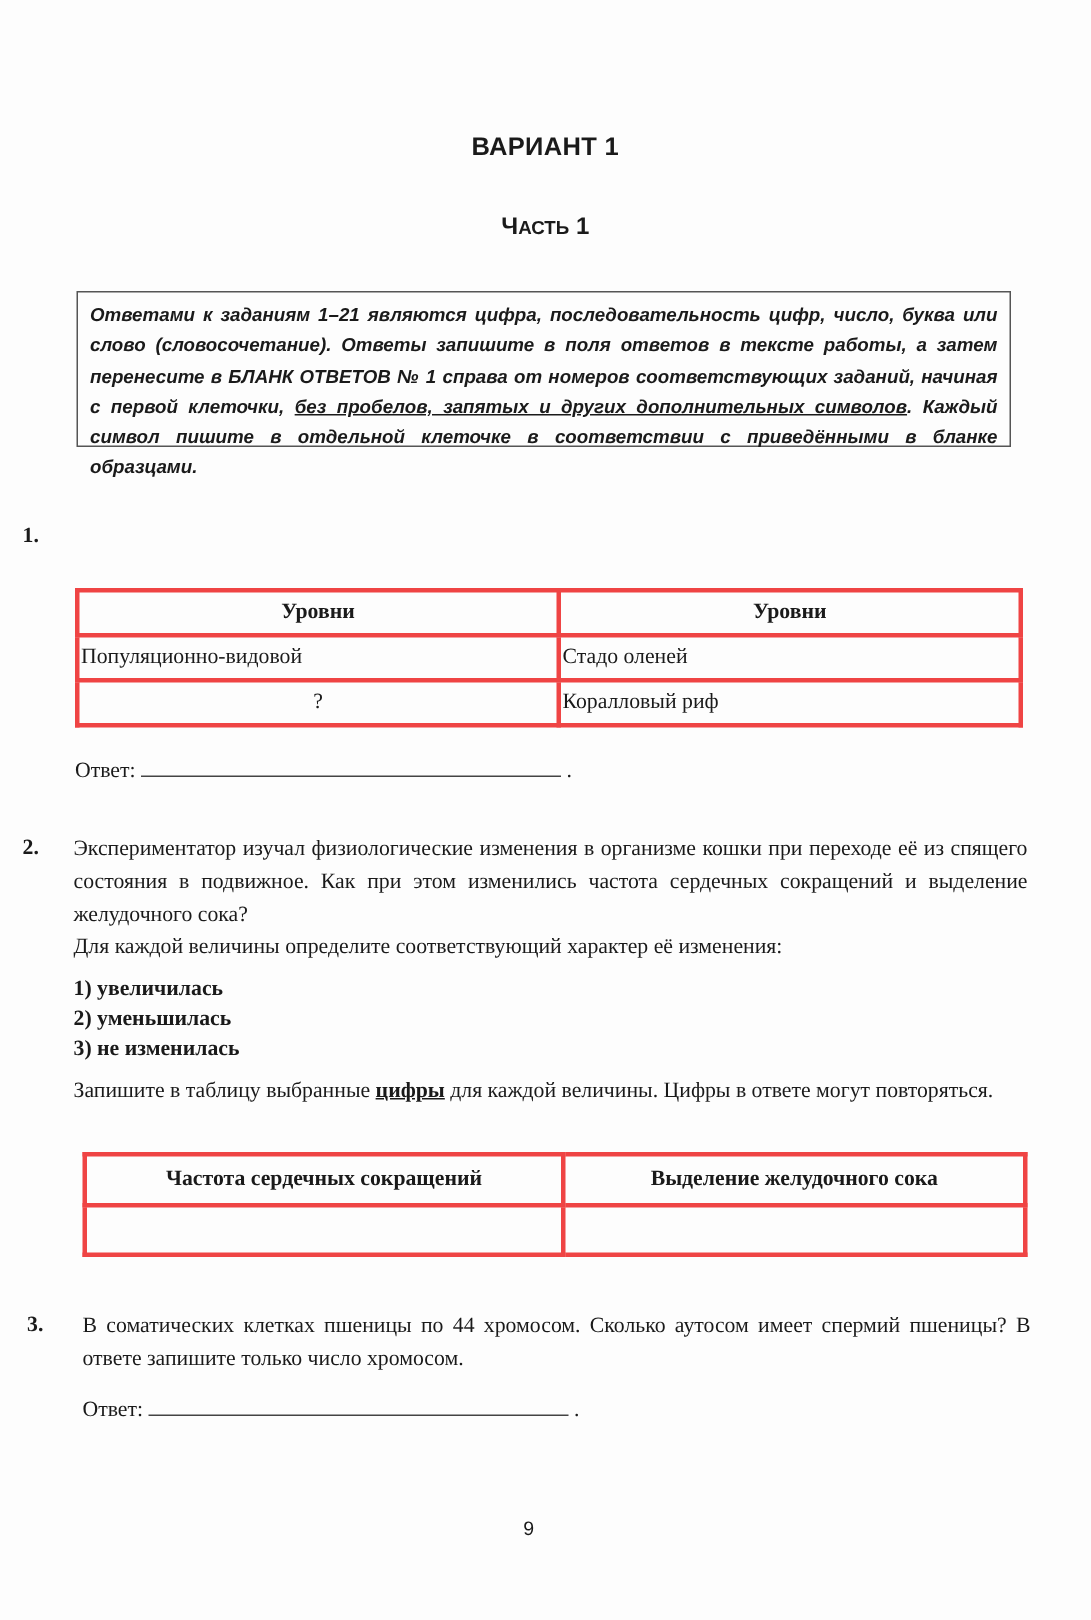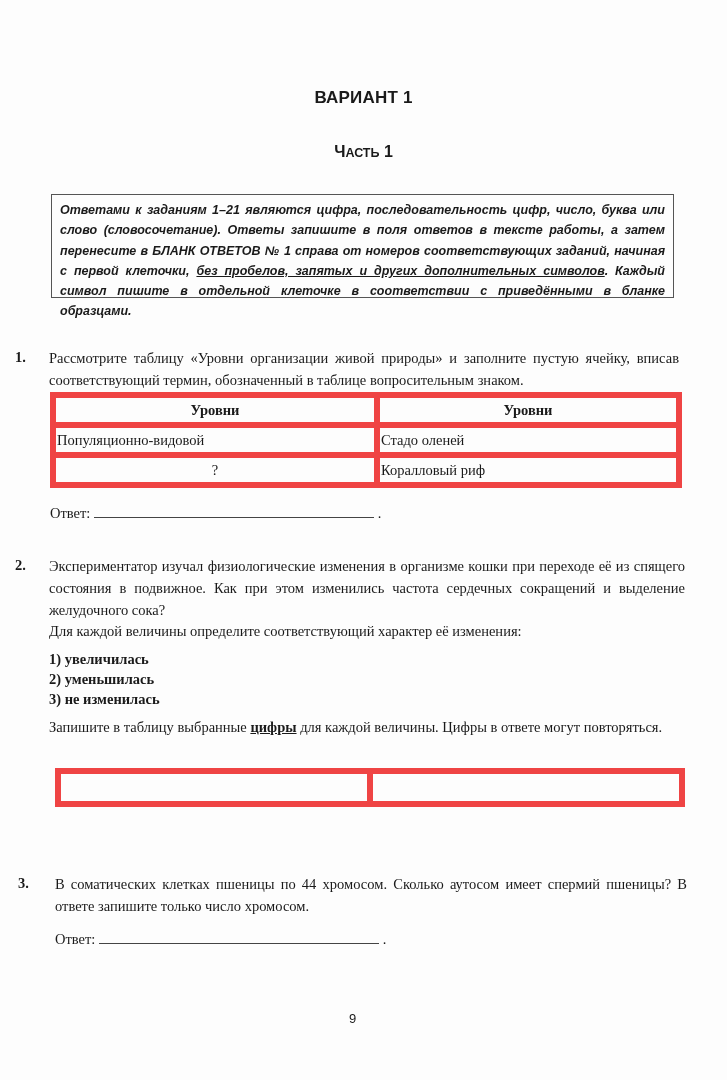--- a/index.html
+++ b/index.html
@@ -9,37 +9,36 @@
   .title { font-family: "Liberation Sans", sans-serif; font-weight: bold; font-size: 17px; left: 0; width: 727px; text-align: center; top: 88px; letter-spacing: 0.2px; }
   .part { font-family: "Liberation Sans", sans-serif; font-weight: bold; font-size: 16px; left: 0; width: 727px; text-align: center; top: 143px; }
   .part .sc { font-size: 12.5px; }
   .notice { left: 51px; top: 186px; width: 623px; height: 104px; border: 1.5px solid #555; padding: 5px 8px 0 8px; box-sizing: border-box;
     font-family: "Liberation Sans", sans-serif; font-weight: bold; font-style: italic; font-size: 12.5px; line-height: 20.3px; text-align: justify; margin-top: 8px; }
   .notice u { text-decoration: underline; }
   .serif { font-family: "Liberation Serif", serif; font-size: 14.5px; }
   .qnum { font-family: "Liberation Serif", serif; font-weight: bold; font-size: 14.5px; }
   .para { text-align: justify; line-height: 22px; }
   table.t { border-collapse: collapse; position: absolute; font-family: "Liberation Serif", serif; font-size: 14.5px; }
-  table.t td, table.t th { border: 6px solid #ef4444; padding: 0 1px; }
+  table.t td, table.t th { border: 3px solid #ef4444; padding: 0 1px; }
   table.t th { font-weight: bold; text-align: center; }
   .answer-line { display: inline-block; border-bottom: 1px solid #444; vertical-align: baseline; height: 14px; }
   .opts div { line-height: 20px; font-weight: bold; }
 </style>
 </head>
 <body>
 
 <div class="page">
 
   <div class="abs title">ВАРИАНТ 1</div>
   <div class="abs part"><span>Ч</span><span class="sc">АСТЬ</span><span> 1</span></div>
 
   <div class="abs notice"><span>Ответами к заданиям 1–21 являются цифра, последовательность цифр, число, буква или слово (словосочетание). Ответы запишите в поля ответов в тексте работы, а затем перенесите в </span><span>БЛАНК ОТВЕТОВ № 1</span><span> справа от номеров соответствующих заданий, начиная с первой клеточки, </span><u>без пробелов, запятых и других дополнительных символов</u><span>. Каждый символ пишите в отдельной клеточке в соответствии с приведёнными в бланке образцами.</span></div>
 
   <div class="abs qnum" style="left:15px; top:349px;">1.</div>
-  <div class="abs serif para" style="left:49px; top:347px; width:630px;">Рассмотрите таблицу «Уровни организации живой природы» и заполните пустую ячейку, вписав соответствующий термин, обозначенный в таблице вопросительным знаком.</div>
 
   <table class="t" style="left:50px; top:392px; width:632px;">
     <tbody>
         <tr style="height:30px;">
       <th style="width:316px;">Уровни</th>
       <th>Уровни</th>
     </tr>
     <tr style="height:30px;">
       <td>Популяционно-видовой</td>
       <td>Стадо оленей</td>
@@ -62,20 +61,24 @@
   <div class="abs serif" style="left:49px; top:623px; width:636px;">Для каждой величины определите соответствующий характер её изменения:</div>
   <div class="abs serif opts" style="left:49px; top:649px;">
     <div>1)  увеличилась</div>
     <div>2)  уменьшилась</div>
     <div>3)  не изменилась</div>
   </div>
   <div class="abs serif para" style="left:49px; top:716px; width:636px;"><span>Запишите в таблицу выбранные </span><b style="text-decoration:underline;">цифры</b><span> для каждой величины. Цифры в ответе могут повторяться.</span></div>
 
   <table class="t" style="left:55px; top:768px; width:630px;">
     <tbody>
+        <tr style="height:34px;">
+      <th style="width:314px;">Частота сердечных сокращений</th>
+      <th>Выделение желудочного сока</th>
+    </tr>
     <tr style="height:33px;">
       <td></td>
       <td></td>
     </tr>
   </tbody>
     </table>
 
   <div class="abs qnum" style="left:18px; top:875px;">3.</div>
   <div class="abs serif para" style="left:55px; top:873px; width:632px;">В соматических клетках пшеницы по 44 хромосом. Сколько аутосом имеет спермий пшеницы? В ответе запишите только число хромосом.</div>
   <div class="abs serif" style="left:55px; top:929px;">

